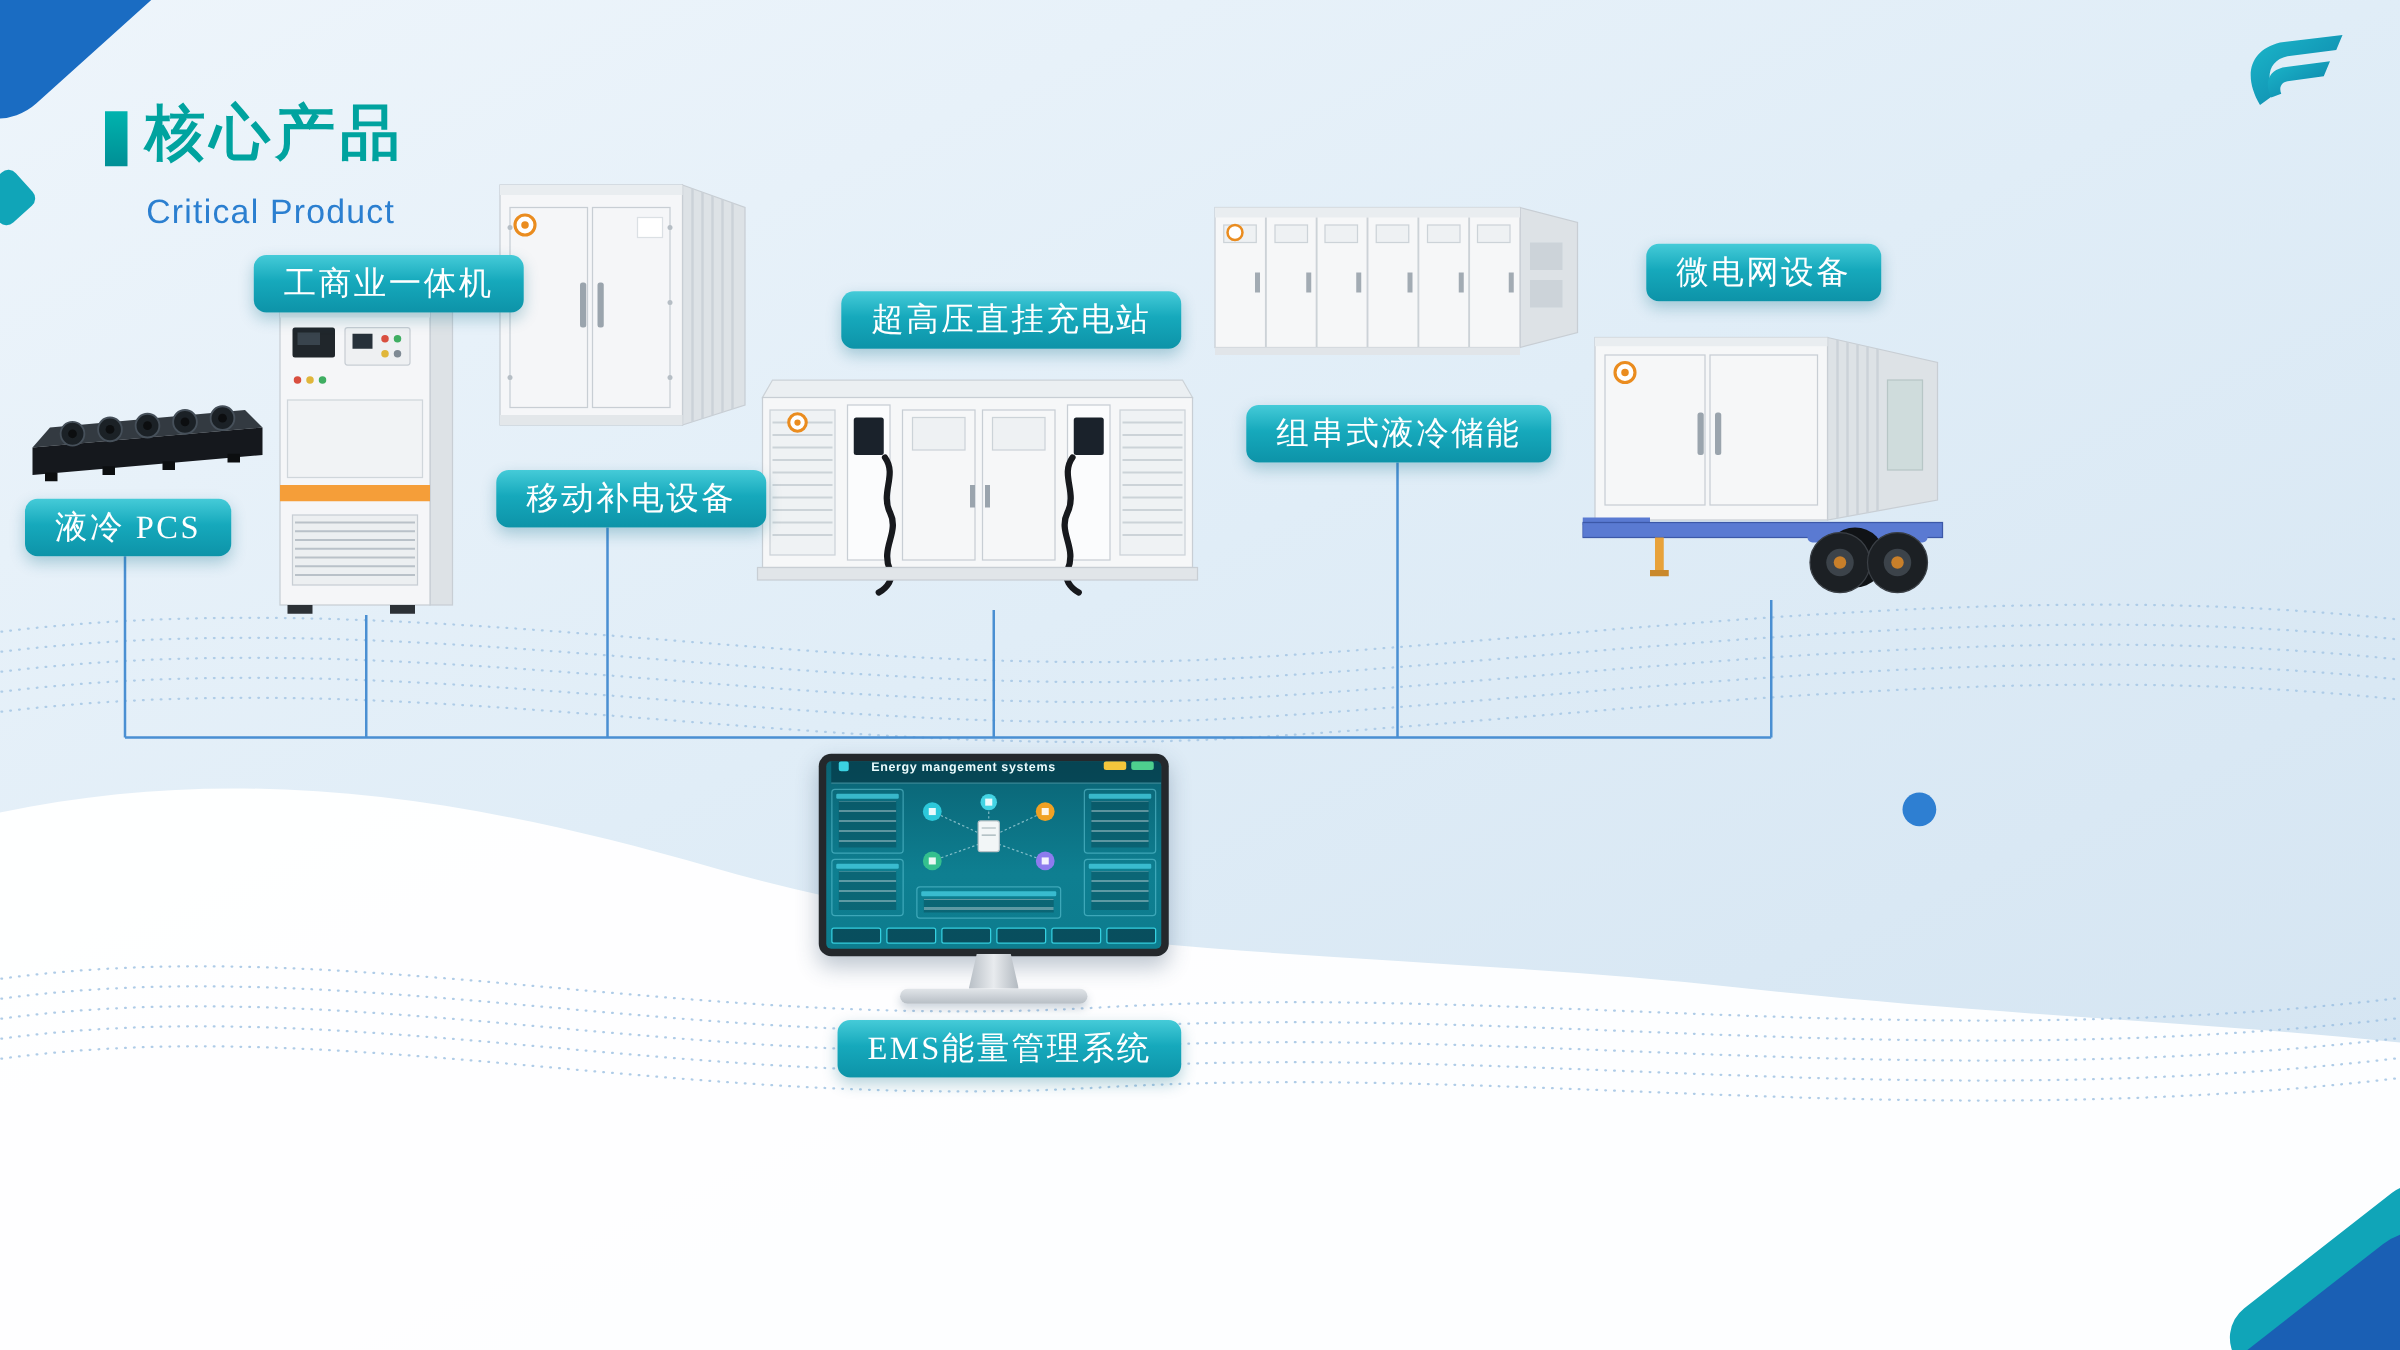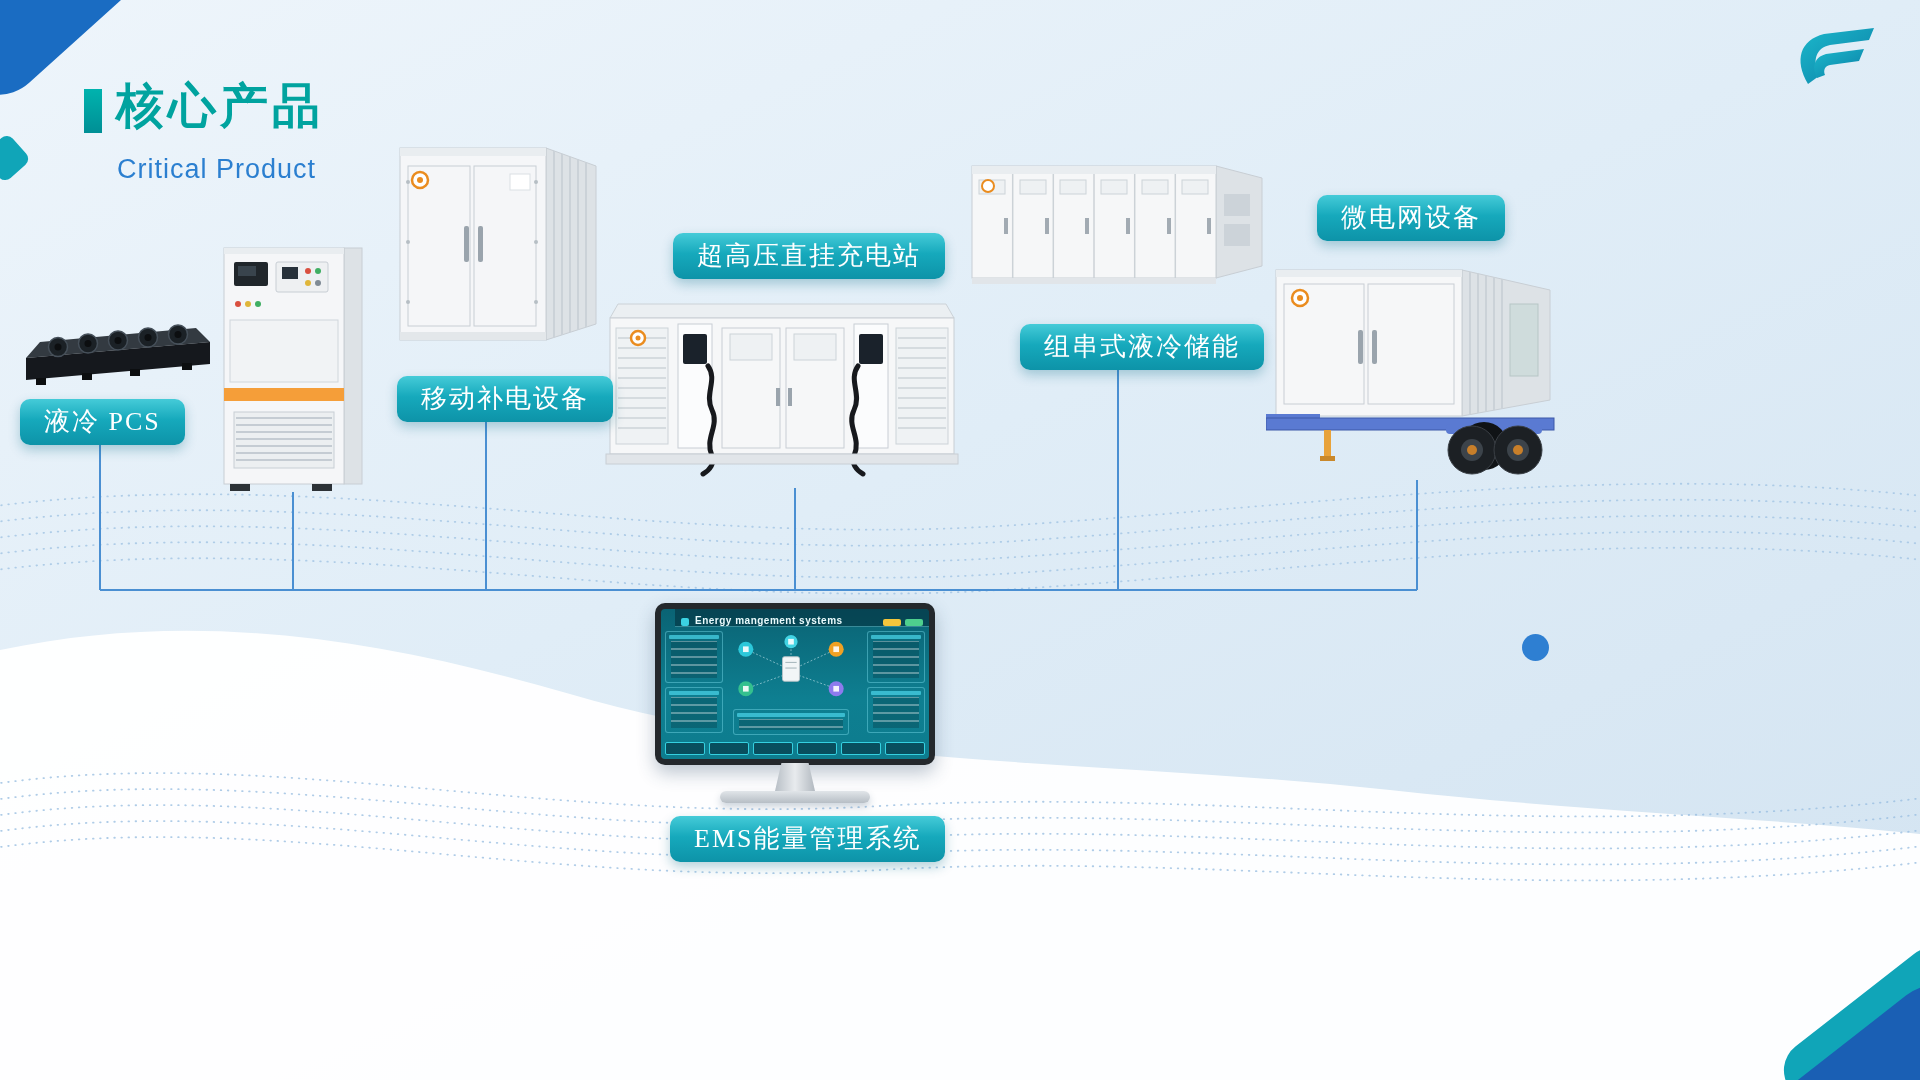--- a/index.html
+++ b/index.html
@@ -36,21 +36,21 @@
 
   .product{position:absolute}
   .product svg{display:block}
 
   
   .monitor{position:absolute;left:655px;top:603px;width:280px}
   .monitor-frame{width:280px;height:162px;background:#24282c;border-radius:10px;padding:6px;
     box-shadow:0 8px 18px rgba(40,70,100,.30)}
   .monitor-screen{position:relative;width:100%;height:100%;border-radius:4px;overflow:hidden;
     background:linear-gradient(180deg,#0a6374 0%,#0e7f91 60%,#0d7c8e 100%)}
-  .ems-header{position:absolute;left:14px;top:0;right:0;height:18px;display:flex;align-items:flex-end;gap:6px;
+  .ems-header{position:absolute;left:4px;top:0;right:0;height:18px;display:flex;align-items:flex-start;gap:18px;
     padding:0 6px;background:rgba(4,44,56,.55);border-bottom:1px solid rgba(120,220,235,.45)}
   .ems-logo-dot{width:8px;height:8px;border-radius:2px;background:#3bd2e2;flex:0 0 auto}
   .ems-title{font-size:10px;font-weight:bold;color:#eafbfd;letter-spacing:.5px;white-space:nowrap}
   .ems-chips{margin-left:auto;display:flex;gap:4px;align-items:center}
   .chip{display:inline-block;width:18px;height:7px;border-radius:2px}
   .chip-yellow{background:#f3c63c}
   .chip-green{background:#4ecf8e}
   .ems-panel{position:absolute;border:1px solid rgba(120,220,235,.45);border-radius:3px;
     background:rgba(6,56,68,.35);padding:9px 5px 4px 5px;
     background-image:repeating-linear-gradient(180deg,rgba(255,255,255,.34) 0 2px,transparent 2px 8px);
@@ -332,23 +332,24 @@
         <circle cx="206" cy="206" r="5" fill="#c87f2a"></circle>
       <circle cx="252" cy="206" r="24" fill="#1c2024" stroke="#3a3f45"></circle>
       <circle cx="252" cy="206" r="11" fill="#3c434a"></circle>
         <circle cx="252" cy="206" r="5" fill="#c87f2a"></circle>
       <rect x="58" y="186" width="7" height="26" fill="#e8a23a"></rect>
       <rect x="54" y="212" width="15" height="5" fill="#c9882b"></rect>
     </svg>
   </div>
 
   <div class="badge" style="left:20px;top:399px">液冷 PCS</div>
+  <div class="badge" style="left:203px;top:204px">工商业一体机</div>
   <div class="badge" style="left:397px;top:376px">移动补电设备</div>
   <div class="badge" style="left:673px;top:233px">超高压直挂充电站</div>
-  <div class="badge" style="left:1020px;top:324px">组串式液冷储能</div>
+  <div class="badge" style="left:997px;top:324px">组串式液冷储能</div>
   <div class="badge" style="left:1317px;top:195px">微电网设备</div>
 
   <div class="monitor">
     <div class="monitor-frame">
       <div class="monitor-screen">
         <div class="ems-header">
           <span class="ems-logo-dot"></span>
           <span class="ems-title">Energy mangement systems</span>
           <span class="ems-chips">
             <span class="chip chip-yellow"></span>

